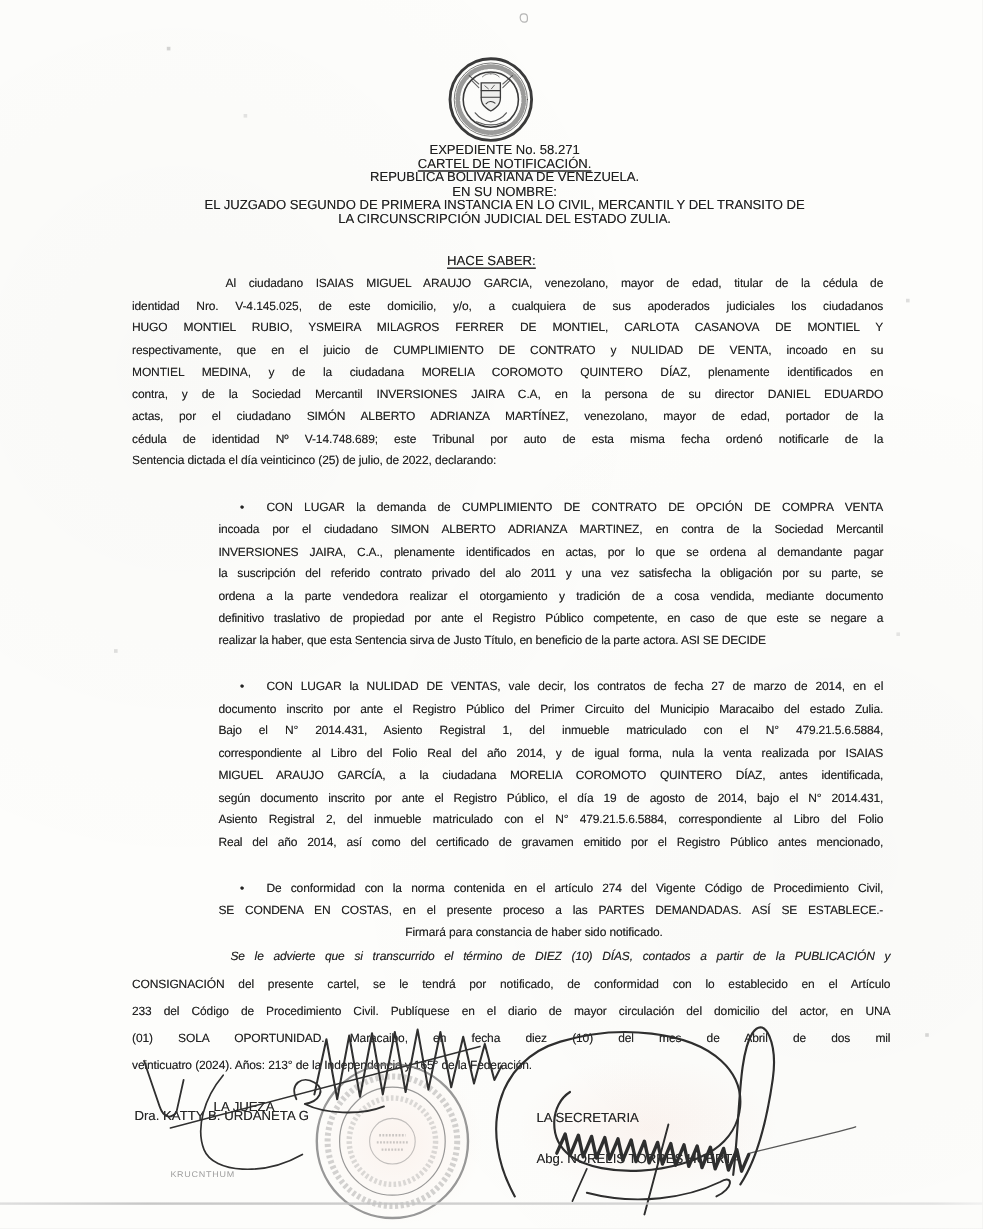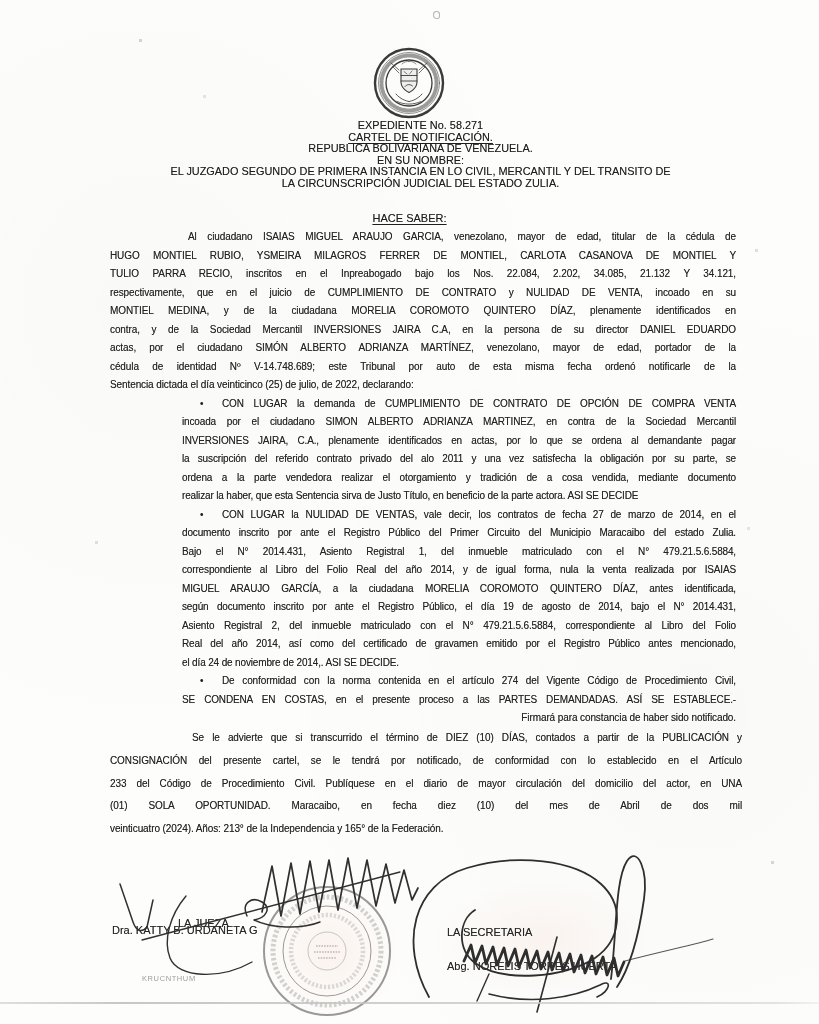--- a/index.html
+++ b/index.html
@@ -28,26 +28,26 @@
   }
   
   .doc-body{
     position:absolute;left:110px;top:228px;width:626px;
     font-size:10px;line-height:18.5px;letter-spacing:-0.1px;color:#242424;
   }
   .line{text-align:justify;text-align-last:justify;}
   .line.noj{text-align-last:left;}
   .indent1{padding-left:78px;}
   .b-line{padding-left:72px;letter-spacing:-0.15px;}
-  .b-first{padding-left:72px;}
+  .b-first{padding-left:72px;margin-top:20px;}
   .bullet-mark{display:inline-block;margin-left:18px;margin-right:0;width:22px;}
-  .firmara-line{line-height:18px;text-align:right;margin-left:44px;}
+  .firmara-line{line-height:18px;text-align:center;margin-left:44px;}
   .closing-block{width:632px;}
   .closing-block .line{line-height:22.8px;}
-  .indent2{padding-left:82px;}
+  .indent2{padding-left:82px;font-style:italic;}
   
   .sig-label{position:absolute;font-size:11px;color:#262626;}
   .judge-title{left:178px;top:890px;margin-top:27px;}
   .judge-name{left:112px;top:924px;}
   .sec-title{left:447px;top:926px;}
   .sec-name{left:447px;top:960px;}
   
   .footer-artifact{
     position:absolute;left:142px;top:974px;font-size:7.5px;color:#8d8d8d;
     letter-spacing:0.6px;opacity:0.85;text-shadow:none;transform:scaleY(0.92);
@@ -108,45 +108,45 @@
     <div>REPUBLICA BOLIVARIANA DE VENEZUELA.</div>
     <div>EN  SU NOMBRE:</div>
     <div>EL JUZGADO SEGUNDO DE PRIMERA INSTANCIA EN LO CIVIL, MERCANTIL Y DEL TRANSITO DE</div>
     <div>LA CIRCUNSCRIPCIÓN JUDICIAL DEL ESTADO ZULIA.</div>
   </div>
 
   <div class="hace-saber">HACE SABER:</div>
 
   <div class="doc-body">
     <div class="line indent1">Al ciudadano ISAIAS MIGUEL ARAUJO GARCIA, venezolano, mayor de edad, titular de la cédula de</div>
+    <div class="line">identidad Nro. V-4.145.025, de este domicilio, y/o, a cualquiera de sus apoderados judiciales los ciudadanos</div>
     <div class="line">HUGO MONTIEL RUBIO, YSMEIRA MILAGROS FERRER DE MONTIEL, CARLOTA CASANOVA DE MONTIEL Y</div>
-    <div class="line">TULIO PARRA RECIO, inscritos en el Inpreabogado bajo los Nos. 22.084, 2.202, 34.085, 21.132 Y 34.121,</div>
     <div class="line">respectivamente, que en el juicio de CUMPLIMIENTO DE CONTRATO y NULIDAD DE VENTA, incoado en su</div>
     <div class="line">MONTIEL MEDINA, y de la ciudadana MORELIA COROMOTO QUINTERO DÍAZ, plenamente identificados en</div>
     <div class="line">contra, y de la Sociedad Mercantil INVERSIONES JAIRA C.A, en la persona de su director DANIEL EDUARDO</div>
     <div class="line">actas,  por el ciudadano SIMÓN ALBERTO ADRIANZA MARTÍNEZ, venezolano, mayor de edad, portador de la</div>
     <div class="line">cédula de identidad Nº V-14.748.689; este Tribunal por auto de esta misma fecha ordenó notificarle de la</div>
     <div class="line noj">Sentencia dictada el día veinticinco (25) de julio, de 2022, declarando:</div>
 
     <div class="line b-first"><span class="bullet-mark">•</span><span>CON LUGAR  la demanda de CUMPLIMIENTO DE CONTRATO DE OPCIÓN DE COMPRA VENTA</span></div>
     <div class="line b-line">incoada por el ciudadano SIMON ALBERTO ADRIANZA MARTINEZ, en contra de la Sociedad Mercantil</div>
     <div class="line b-line">INVERSIONES JAIRA, C.A., plenamente identificados en actas, por lo que se ordena al demandante pagar</div>
     <div class="line b-line">la suscripción del referido contrato privado del alo 2011 y una vez satisfecha la obligación por su parte, se</div>
     <div class="line b-line">ordena a la parte vendedora realizar el otorgamiento y tradición de a cosa vendida, mediante documento</div>
+    <div class="line b-line">definitivo traslativo de propiedad por ante el Registro Público competente, en caso de que este se negare a</div>
     <div class="line b-line noj">realizar la haber, que esta Sentencia sirva de Justo Título, en beneficio de la parte actora. ASI SE DECIDE</div>
 
     <div class="line b-first"><span class="bullet-mark">•</span><span>CON LUGAR la NULIDAD DE VENTAS, vale decir, los contratos de fecha 27 de marzo de 2014, en el</span></div>
     <div class="line b-line">documento inscrito por ante el Registro Público del Primer Circuito del Municipio Maracaibo del estado Zulia.</div>
     <div class="line b-line">Bajo el N° 2014.431, Asiento Registral 1, del inmueble matriculado con el N° 479.21.5.6.5884,</div>
     <div class="line b-line">correspondiente al Libro del Folio Real del año 2014, y de igual forma, nula la venta realizada por ISAIAS</div>
     <div class="line b-line">MIGUEL ARAUJO GARCÍA, a la ciudadana MORELIA COROMOTO QUINTERO DÍAZ, antes identificada,</div>
     <div class="line b-line">según documento inscrito por ante el Registro Público, el día 19 de agosto de 2014, bajo el N° 2014.431,</div>
     <div class="line b-line">Asiento Registral 2, del inmueble matriculado con el N° 479.21.5.6.5884, correspondiente al Libro del Folio</div>
     <div class="line b-line">Real del año 2014, así como del certificado de gravamen emitido por el Registro Público antes mencionado,</div>
-    <div class="line b-line noj">el día 24 de noviembre de 2014,. ASI SE DECIDE.</div>
 
     <div class="line b-first"><span class="bullet-mark">•</span><span>De conformidad con la norma contenida en el artículo 274 del Vigente Código de Procedimiento Civil,</span></div>
     <div class="line b-line">SE CONDENA EN COSTAS, en el presente proceso a las PARTES DEMANDADAS. ASÍ SE ESTABLECE.-</div>
 
     <div class="firmara-line">Firmará para constancia de haber sido notificado.</div>
 
     <div class="closing-block">
       <div class="line indent2">Se le advierte que si transcurrido el término de DIEZ (10) DÍAS, contados a partir de la PUBLICACIÓN y</div>
       <div class="line">CONSIGNACIÓN del presente cartel, se le tendrá por notificado, de conformidad con lo establecido en el Artículo</div>
       <div class="line">233 del Código de Procedimiento Civil. Publíquese en el diario de mayor circulación del domicilio del actor, en UNA</div>

